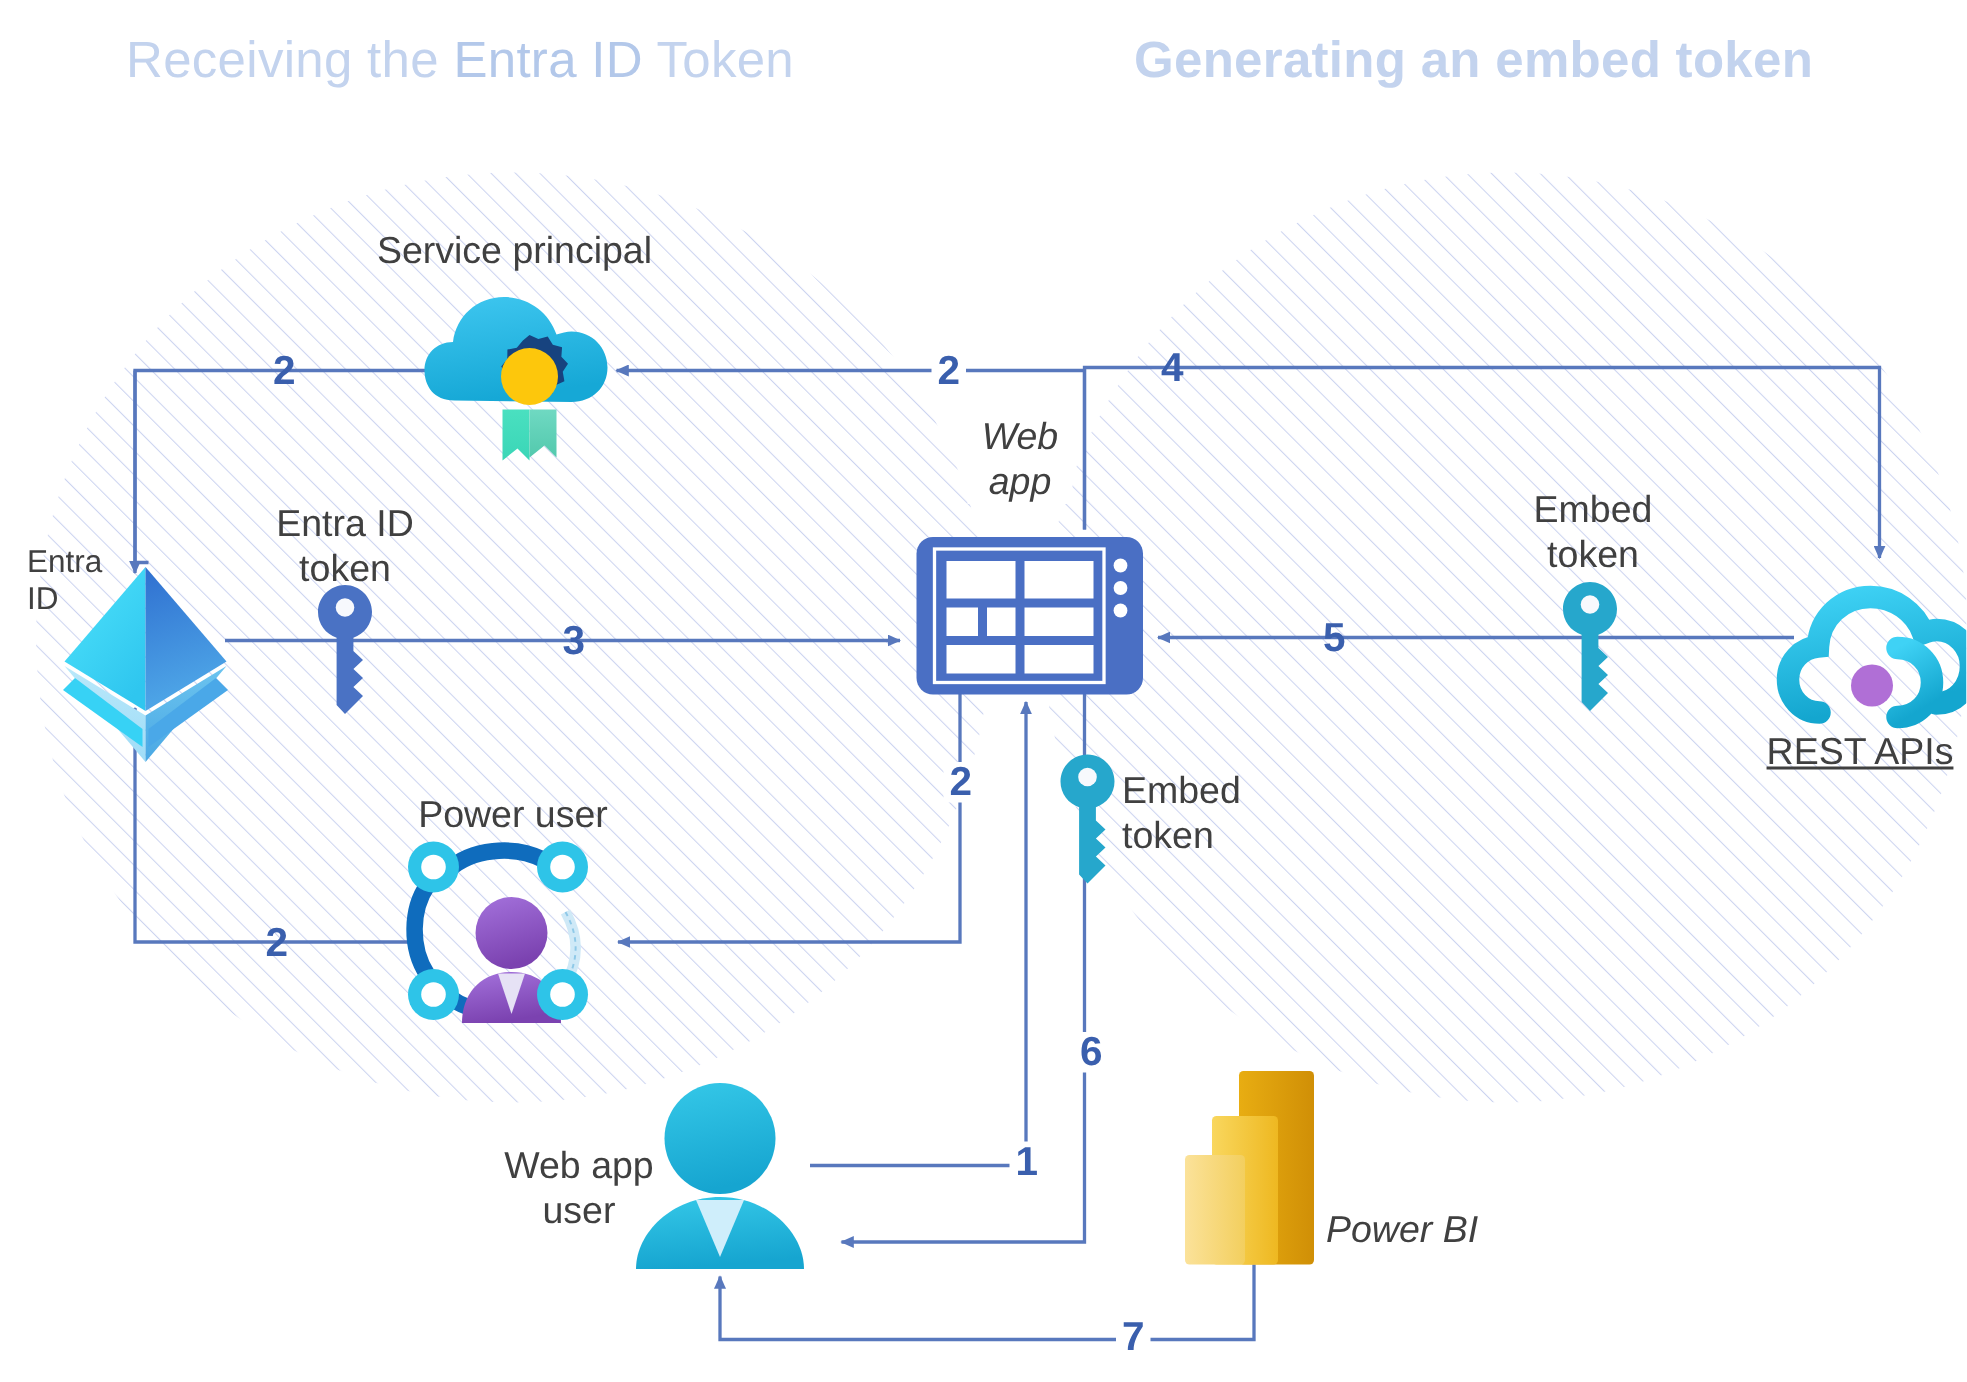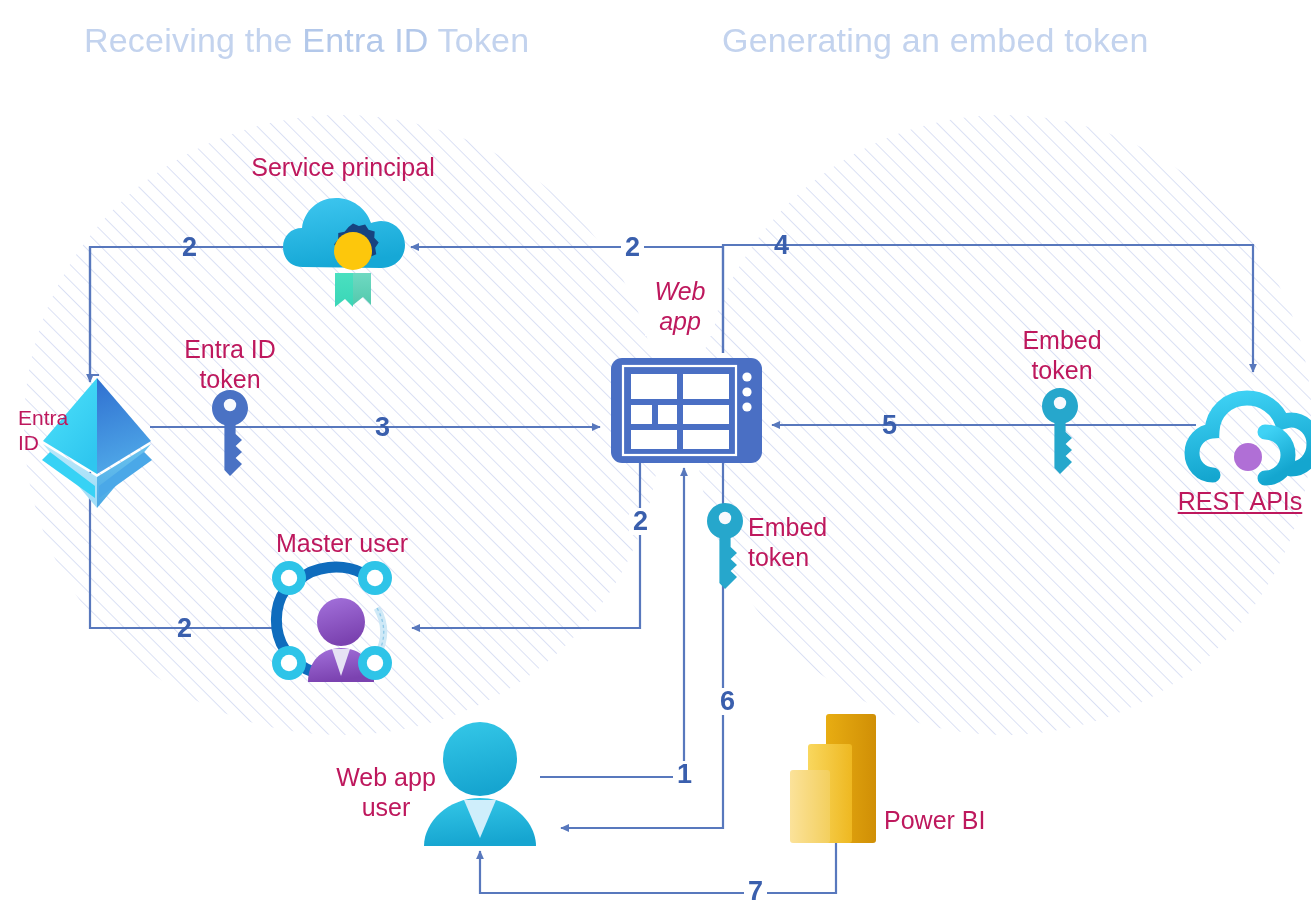--- a/index.html
+++ b/index.html
@@ -2,23 +2,23 @@
 <html><head>
 <meta charset="utf-8">
 <style>
   html,body{margin:0;padding:0;background:#ffffff;}
   body{font-family:"Liberation Sans", sans-serif;}
   #stage{position:relative;width:1311px;height:921px;overflow:hidden;background:#fff;}
   #stage svg{position:absolute;left:0;top:0;}
   .ttl{position:absolute;font-weight:400;letter-spacing:.2px;white-space:nowrap;}
   .ttl-left{left:84px;top:21px;font-size:34px;color:#c3d3ee;}
   .ttl-left b{font-weight:400;color:#b3c8ea;}
-  .ttl-right{left:722px;top:21px;font-size:34px;color:#c3d3ee;}
-  .lbl{position:absolute;color:#be185d;font-size:25px;line-height:1.2;white-space:pre;text-align:center;}
-  .lbl-sm{font-size:21px;margin-top:43px;}
+  .ttl-right{left:756px;top:21px;font-size:34px;color:#c3d3ee;font-weight:bold;}
+  .lbl{position:absolute;color:#404040;font-size:25px;line-height:1.2;white-space:pre;text-align:center;}
+  .lbl-sm{font-size:21px;}
   .num{position:absolute;color:#3a5fad;font-size:27px;font-weight:bold;background:#ffffff;padding:0 4px;line-height:1;}
   .numhatch{background:transparent;}
 </style>
 </head>
 <body>
 
 <div id="stage">
 
   <svg width="1311" height="921" viewBox="0 0 1311 921">
     <defs>
@@ -210,31 +210,31 @@
   </svg>
 
   <div class="ttl ttl-left"><span>Receiving the </span><b>Entra ID</b><span> Token</span></div>
   <div class="ttl ttl-right">Generating an embed token</div>
 
   <div class="lbl" style="left:245px;top:152px;width:196px;">Service principal</div>
   <div class="lbl lbl-sm" style="left:18px;top:362px;width:70px;text-align:left;">Entra
 ID</div>
   <div class="lbl" style="left:180px;top:334px;width:100px;">Entra ID
 token</div>
-  <div class="lbl" style="left:274px;top:528px;width:136px;">Master user</div>
+  <div class="lbl" style="left:274px;top:528px;width:136px;">Power user</div>
   <div class="lbl" style="left:645px;top:276px;width:70px;background:#fff;font-style:italic;">Web
 app</div>
   <div class="lbl" style="left:1012px;top:325px;width:100px;">Embed
 token</div>
   <div class="lbl" style="left:748px;top:512px;width:110px;text-align:left;">Embed
 token</div>
   <div class="lbl" style="left:1175px;top:486px;width:130px;text-decoration:underline;">REST APIs</div>
   <div class="lbl" style="left:316px;top:762px;width:140px;">Web app
 user</div>
-  <div class="lbl" style="left:884px;top:805px;width:120px;text-align:left;">Power BI</div>
+  <div class="lbl" style="left:884px;top:805px;width:120px;text-align:left;font-style:italic;">Power BI</div>
 
   <div class="num numhatch" style="left:178px;top:234px;">2</div>
   <div class="num" style="left:621px;top:234px;">2</div>
   <div class="num numhatch" style="left:371px;top:414px;">3</div>
   <div class="num" style="left:629px;top:508px;">2</div>
   <div class="num numhatch" style="left:173px;top:615px;">2</div>
   <div class="num numhatch" style="left:770px;top:232px;">4</div>
   <div class="num numhatch" style="left:878px;top:412px;">5</div>
   <div class="num" style="left:673px;top:761px;">1</div>
   <div class="num" style="left:716px;top:688px;">6</div>

